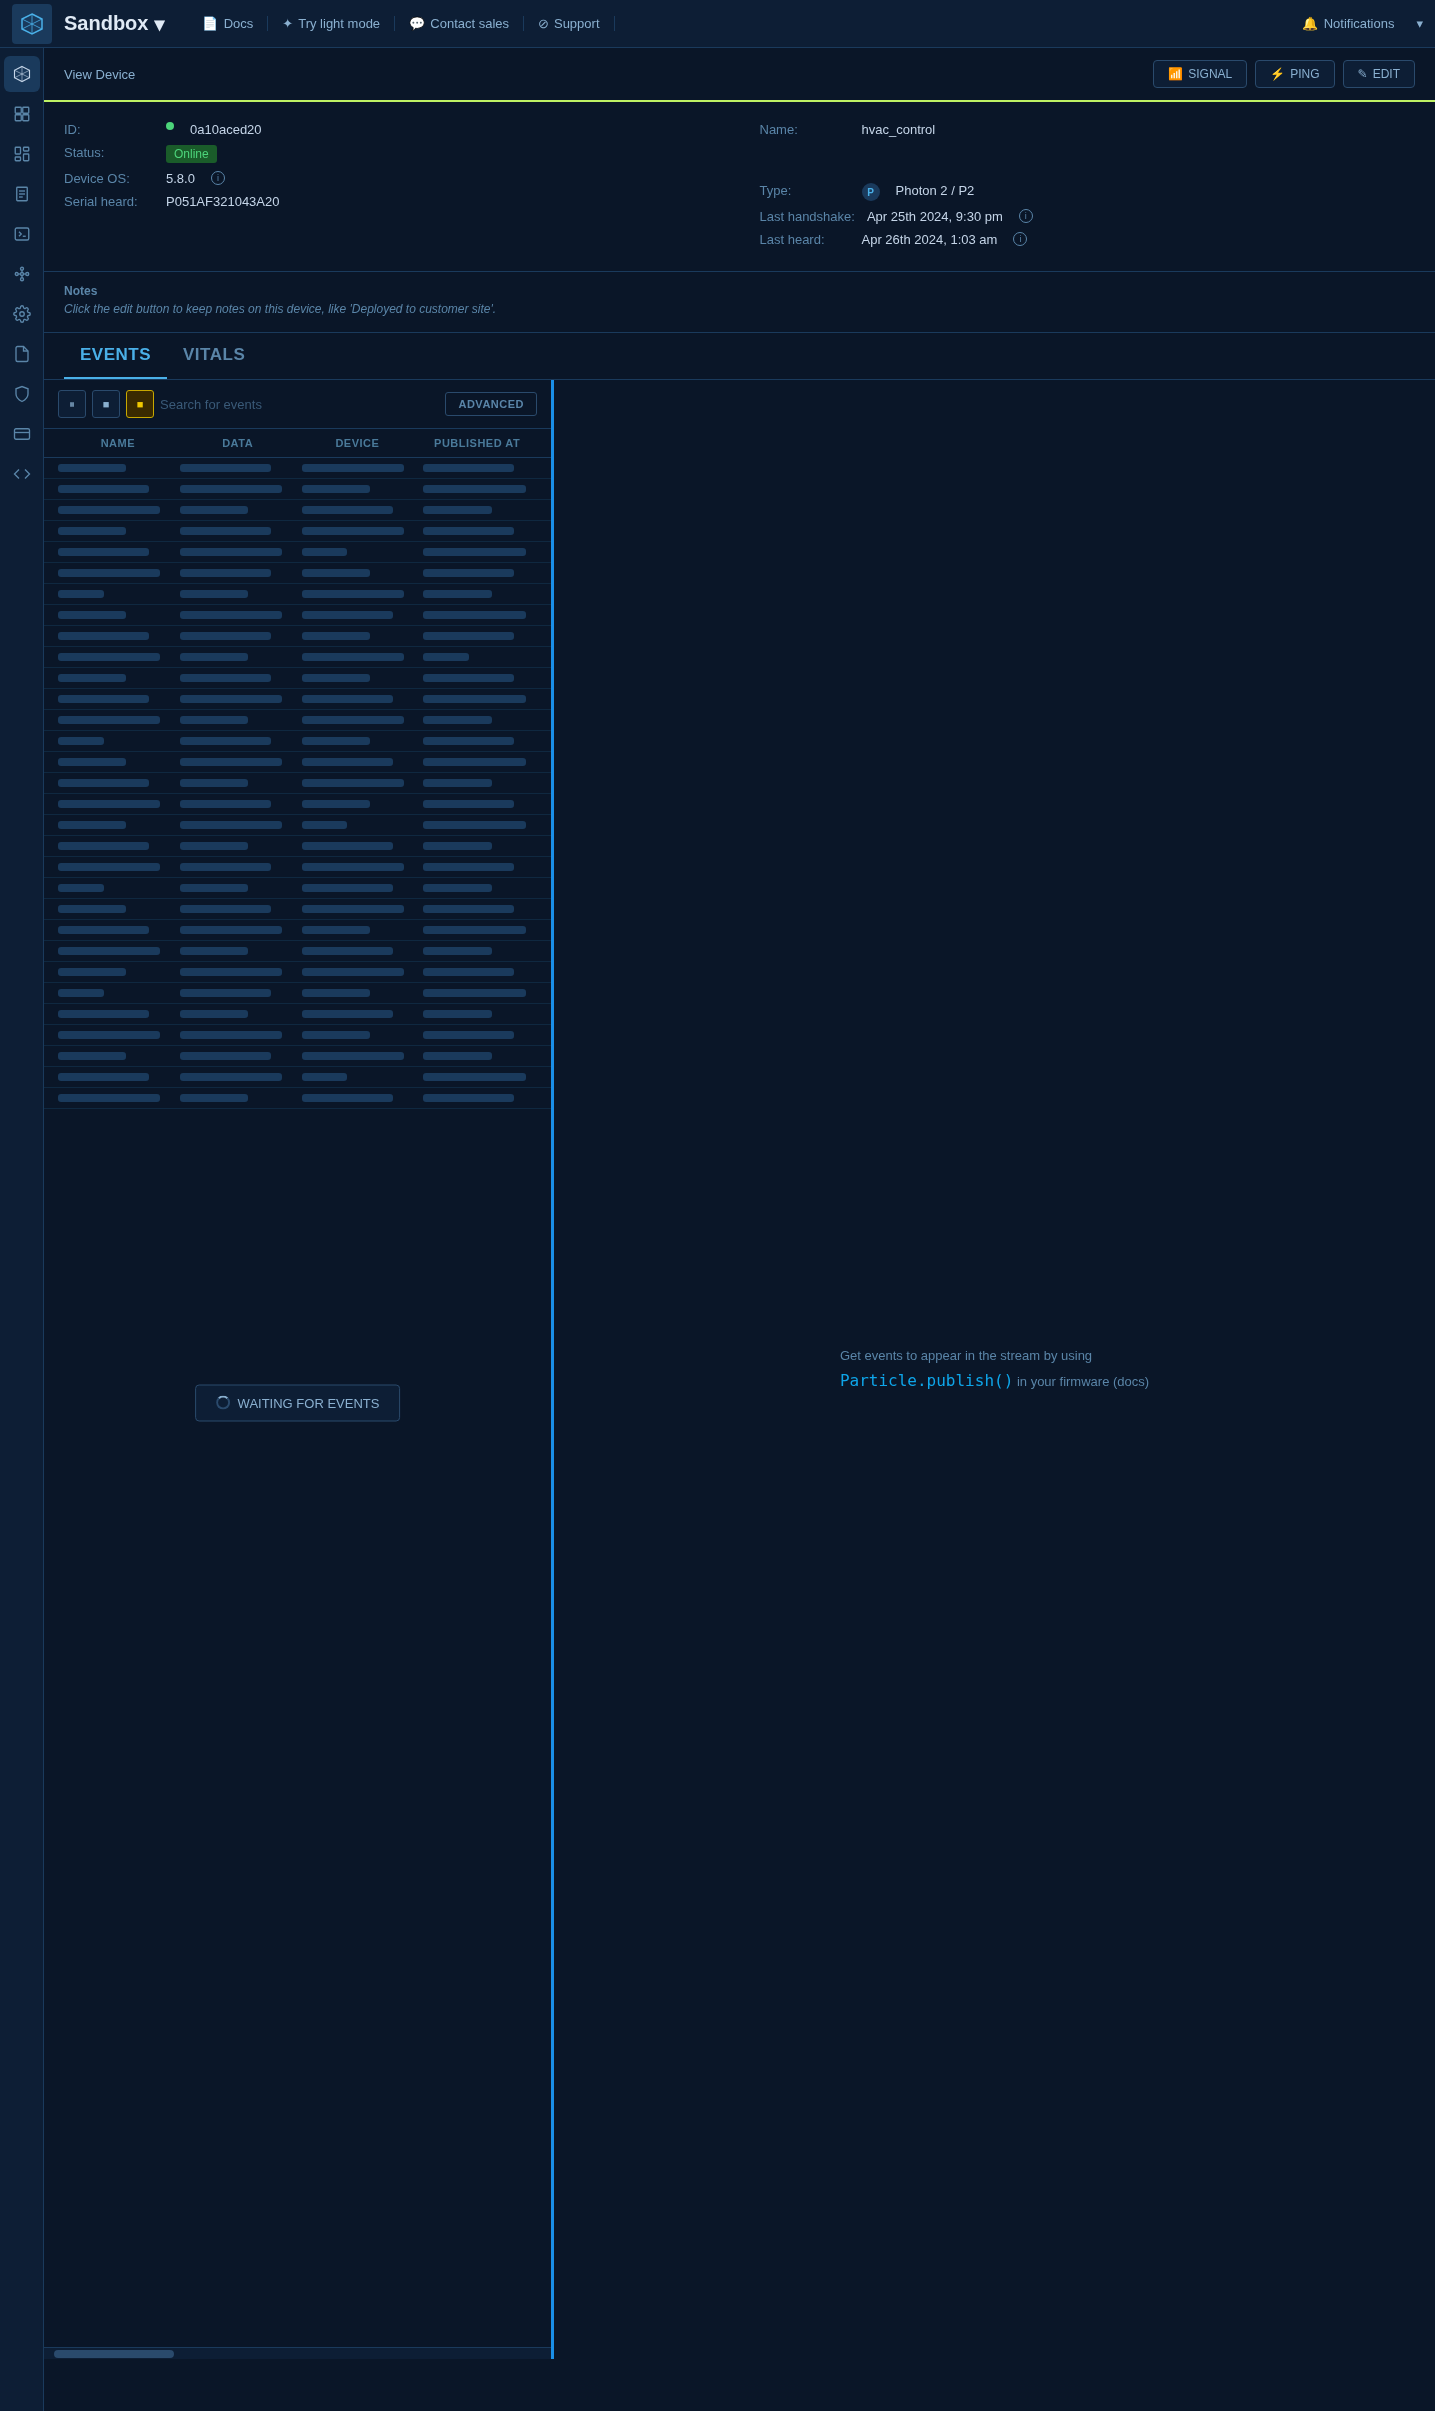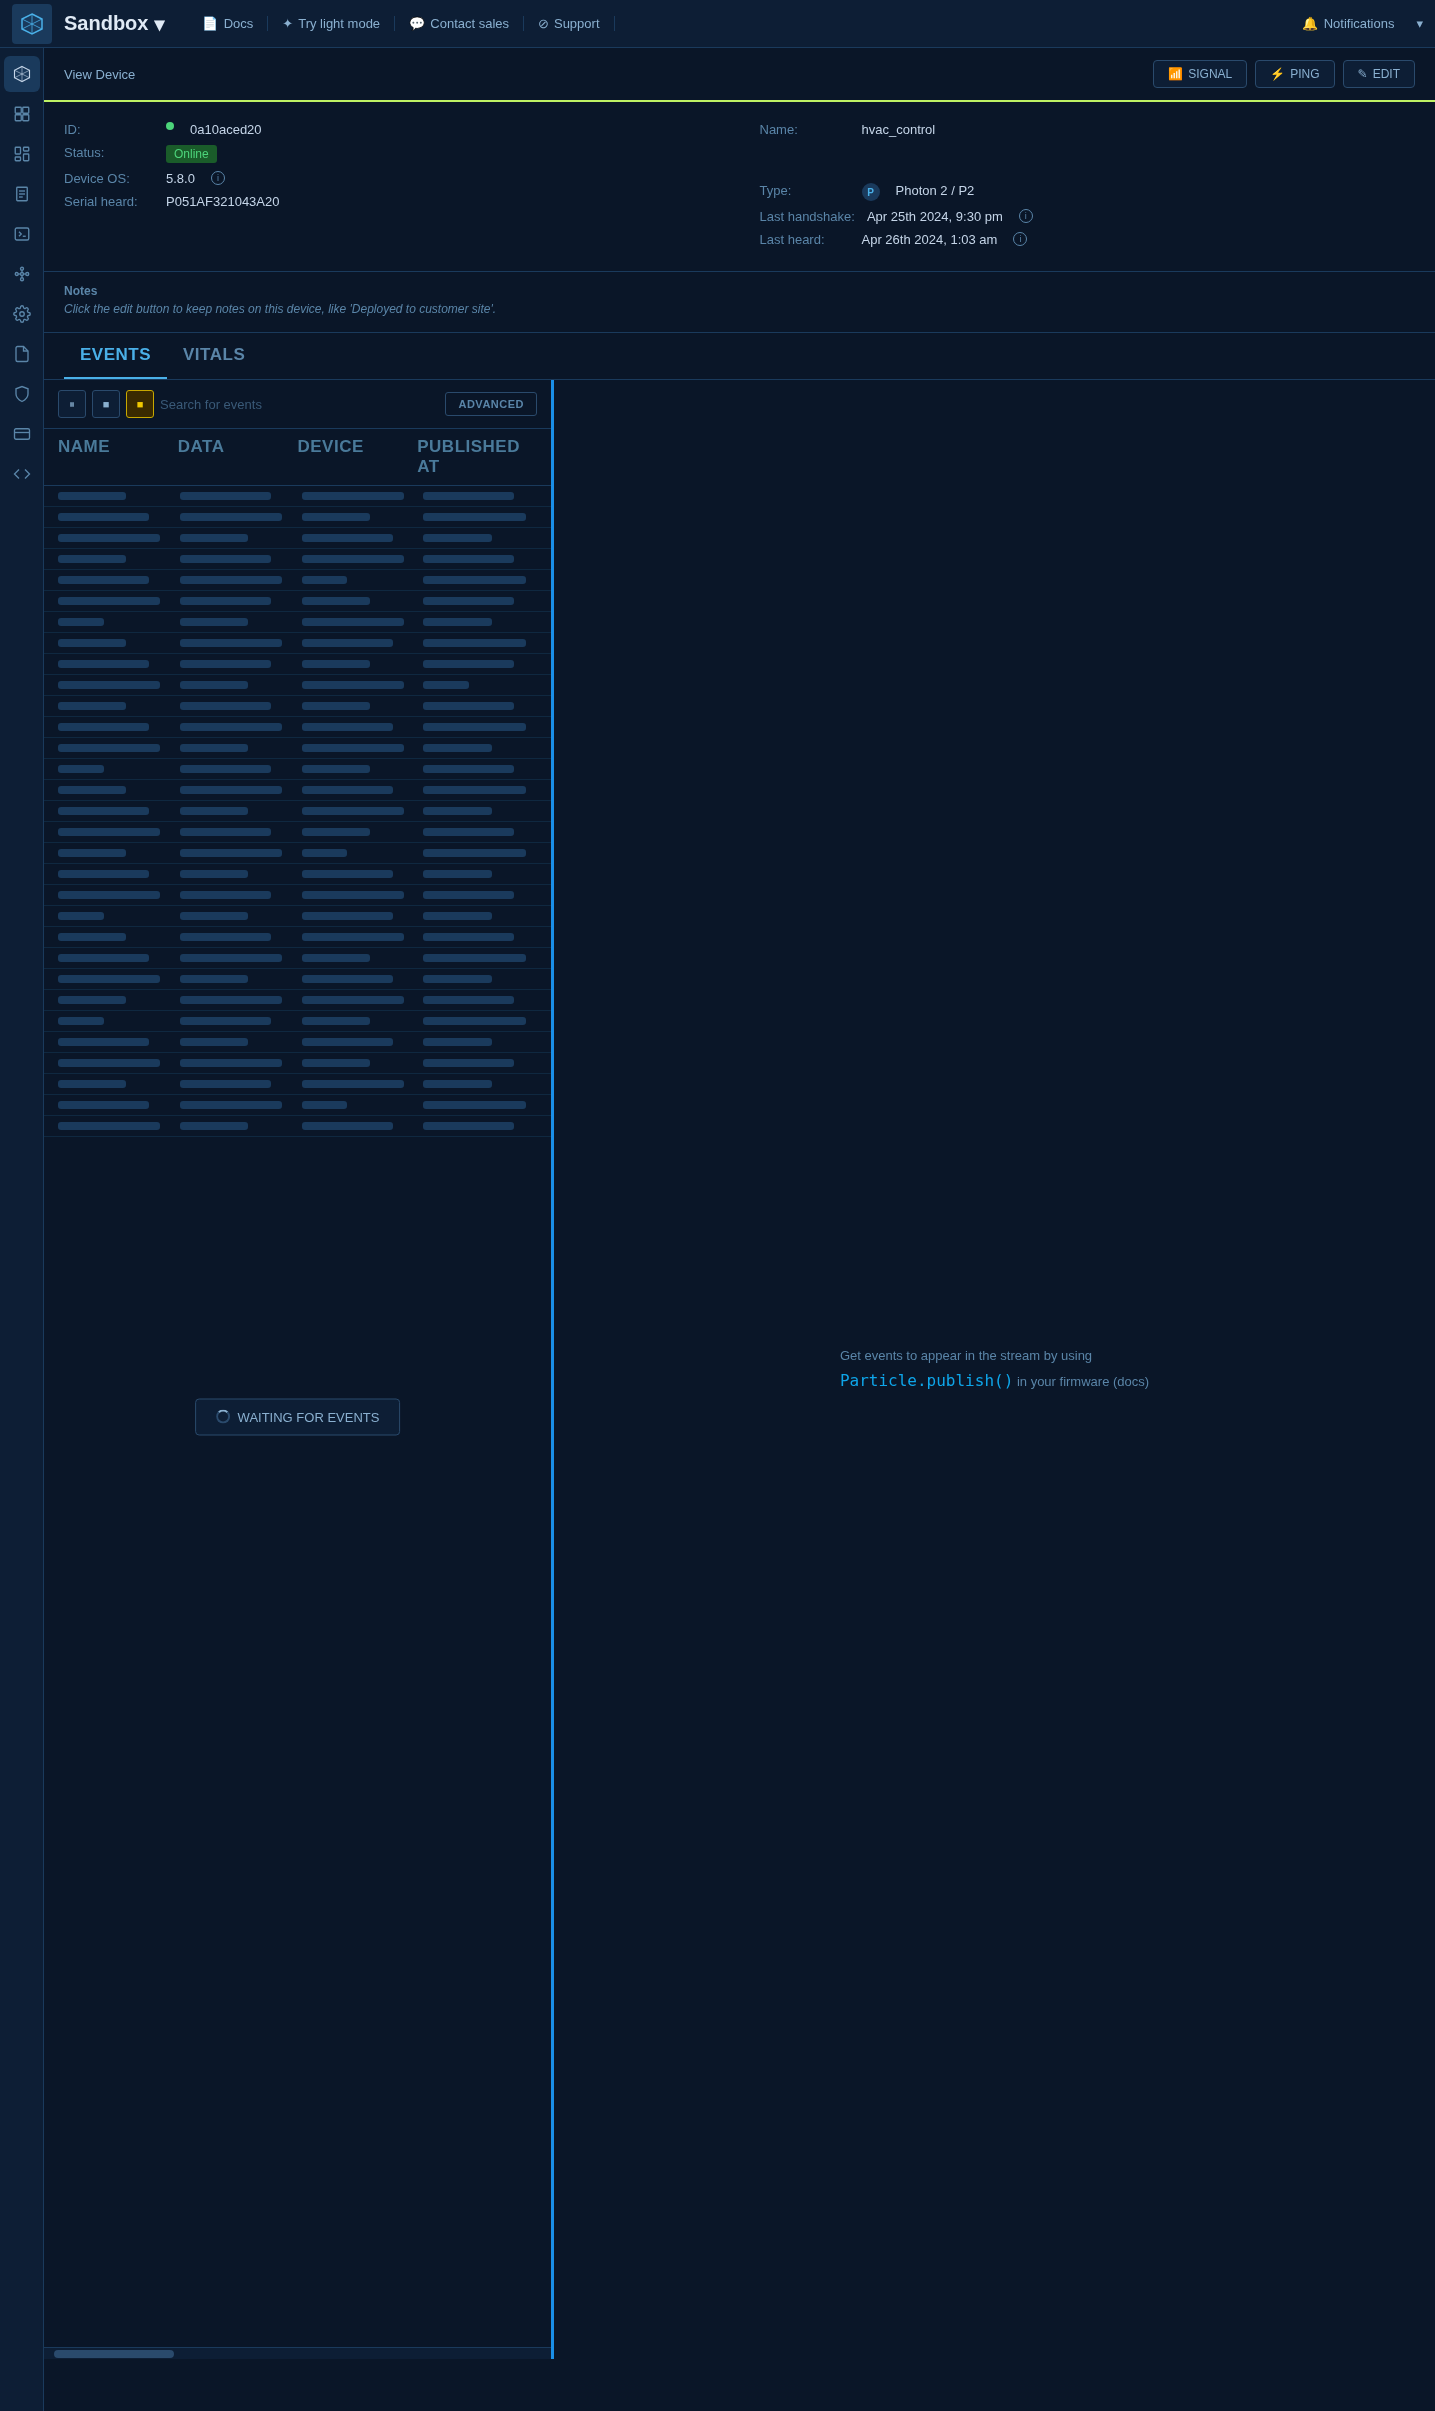--- a/index.html
+++ b/index.html
@@ -338,24 +338,25 @@
 
     
     .table-header {
       display: grid;
       grid-template-columns: 1fr 1fr 1fr 1fr;
       padding: 8px 14px;
       border-bottom: 1px solid #1a3a5c;
     }
     .th {
       color: #4a7a9a;
-      font-size: 17px;
+      font-size: 11px;
       font-weight: 700;
       letter-spacing: 0.5px;
       text-transform: uppercase;
+      text-align: center;
     }
 
     
     .table-body {
       flex: 1;
       overflow: hidden;
       position: relative;
     }
     .skeleton-row {
       display: grid;

